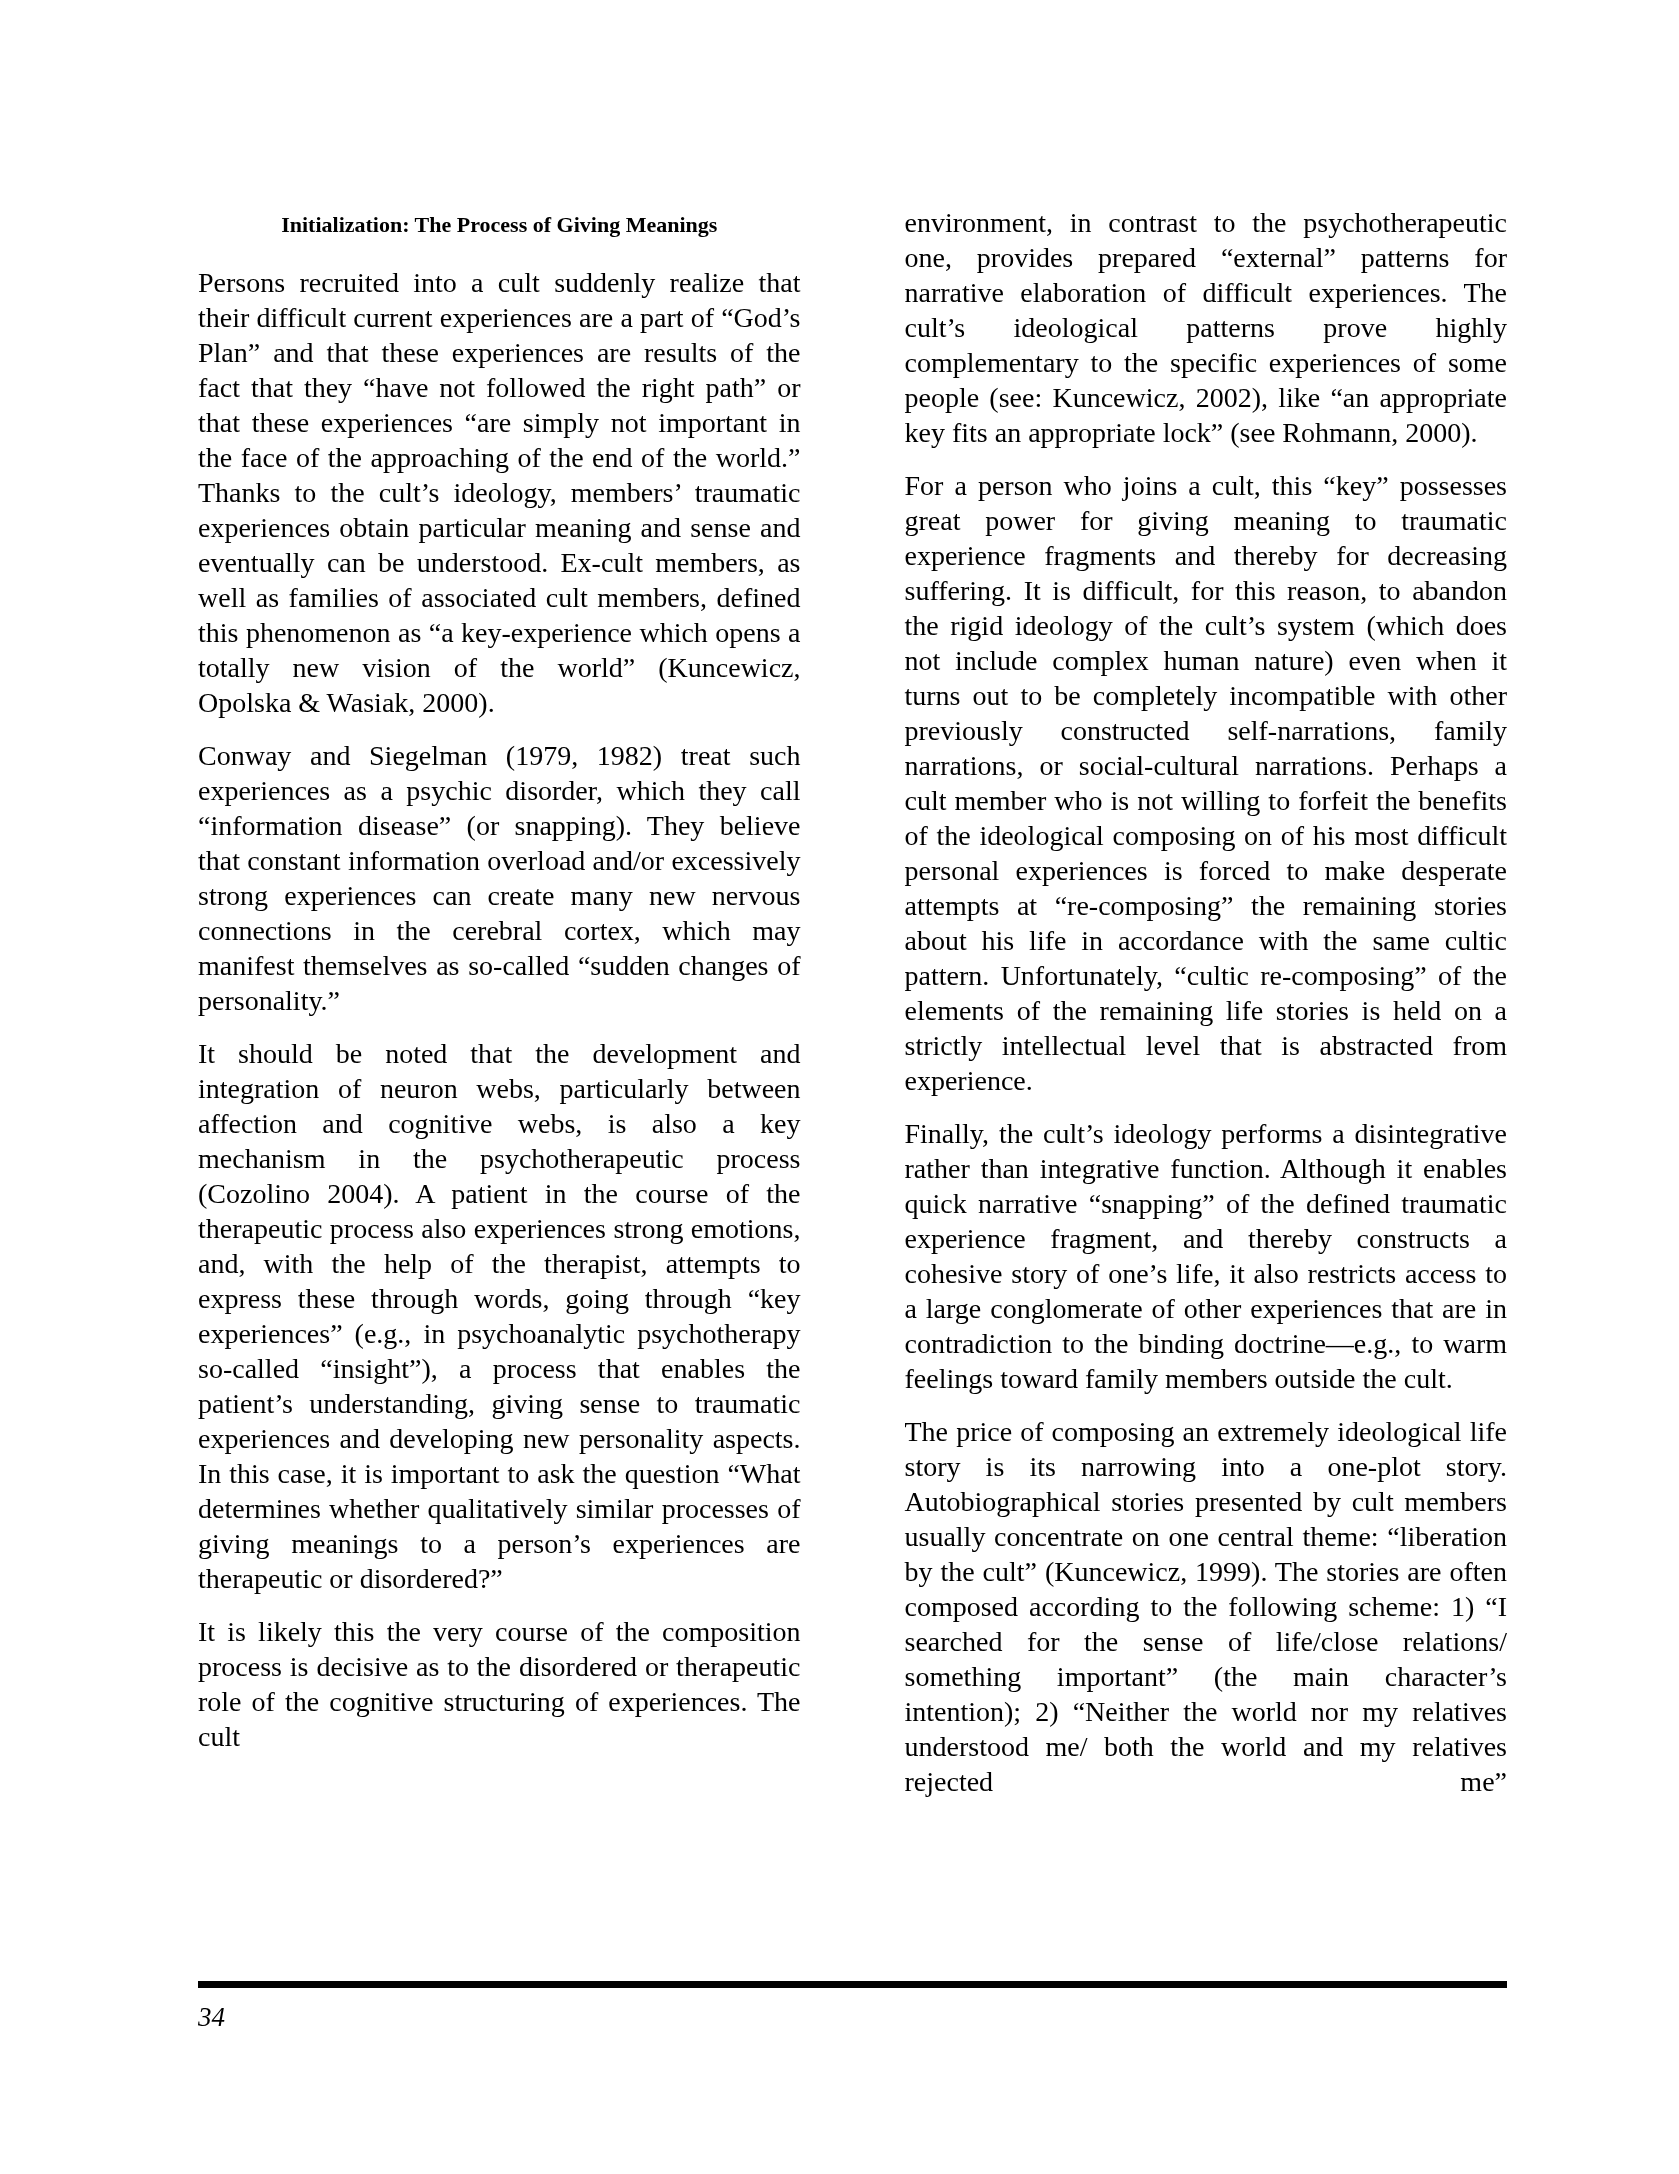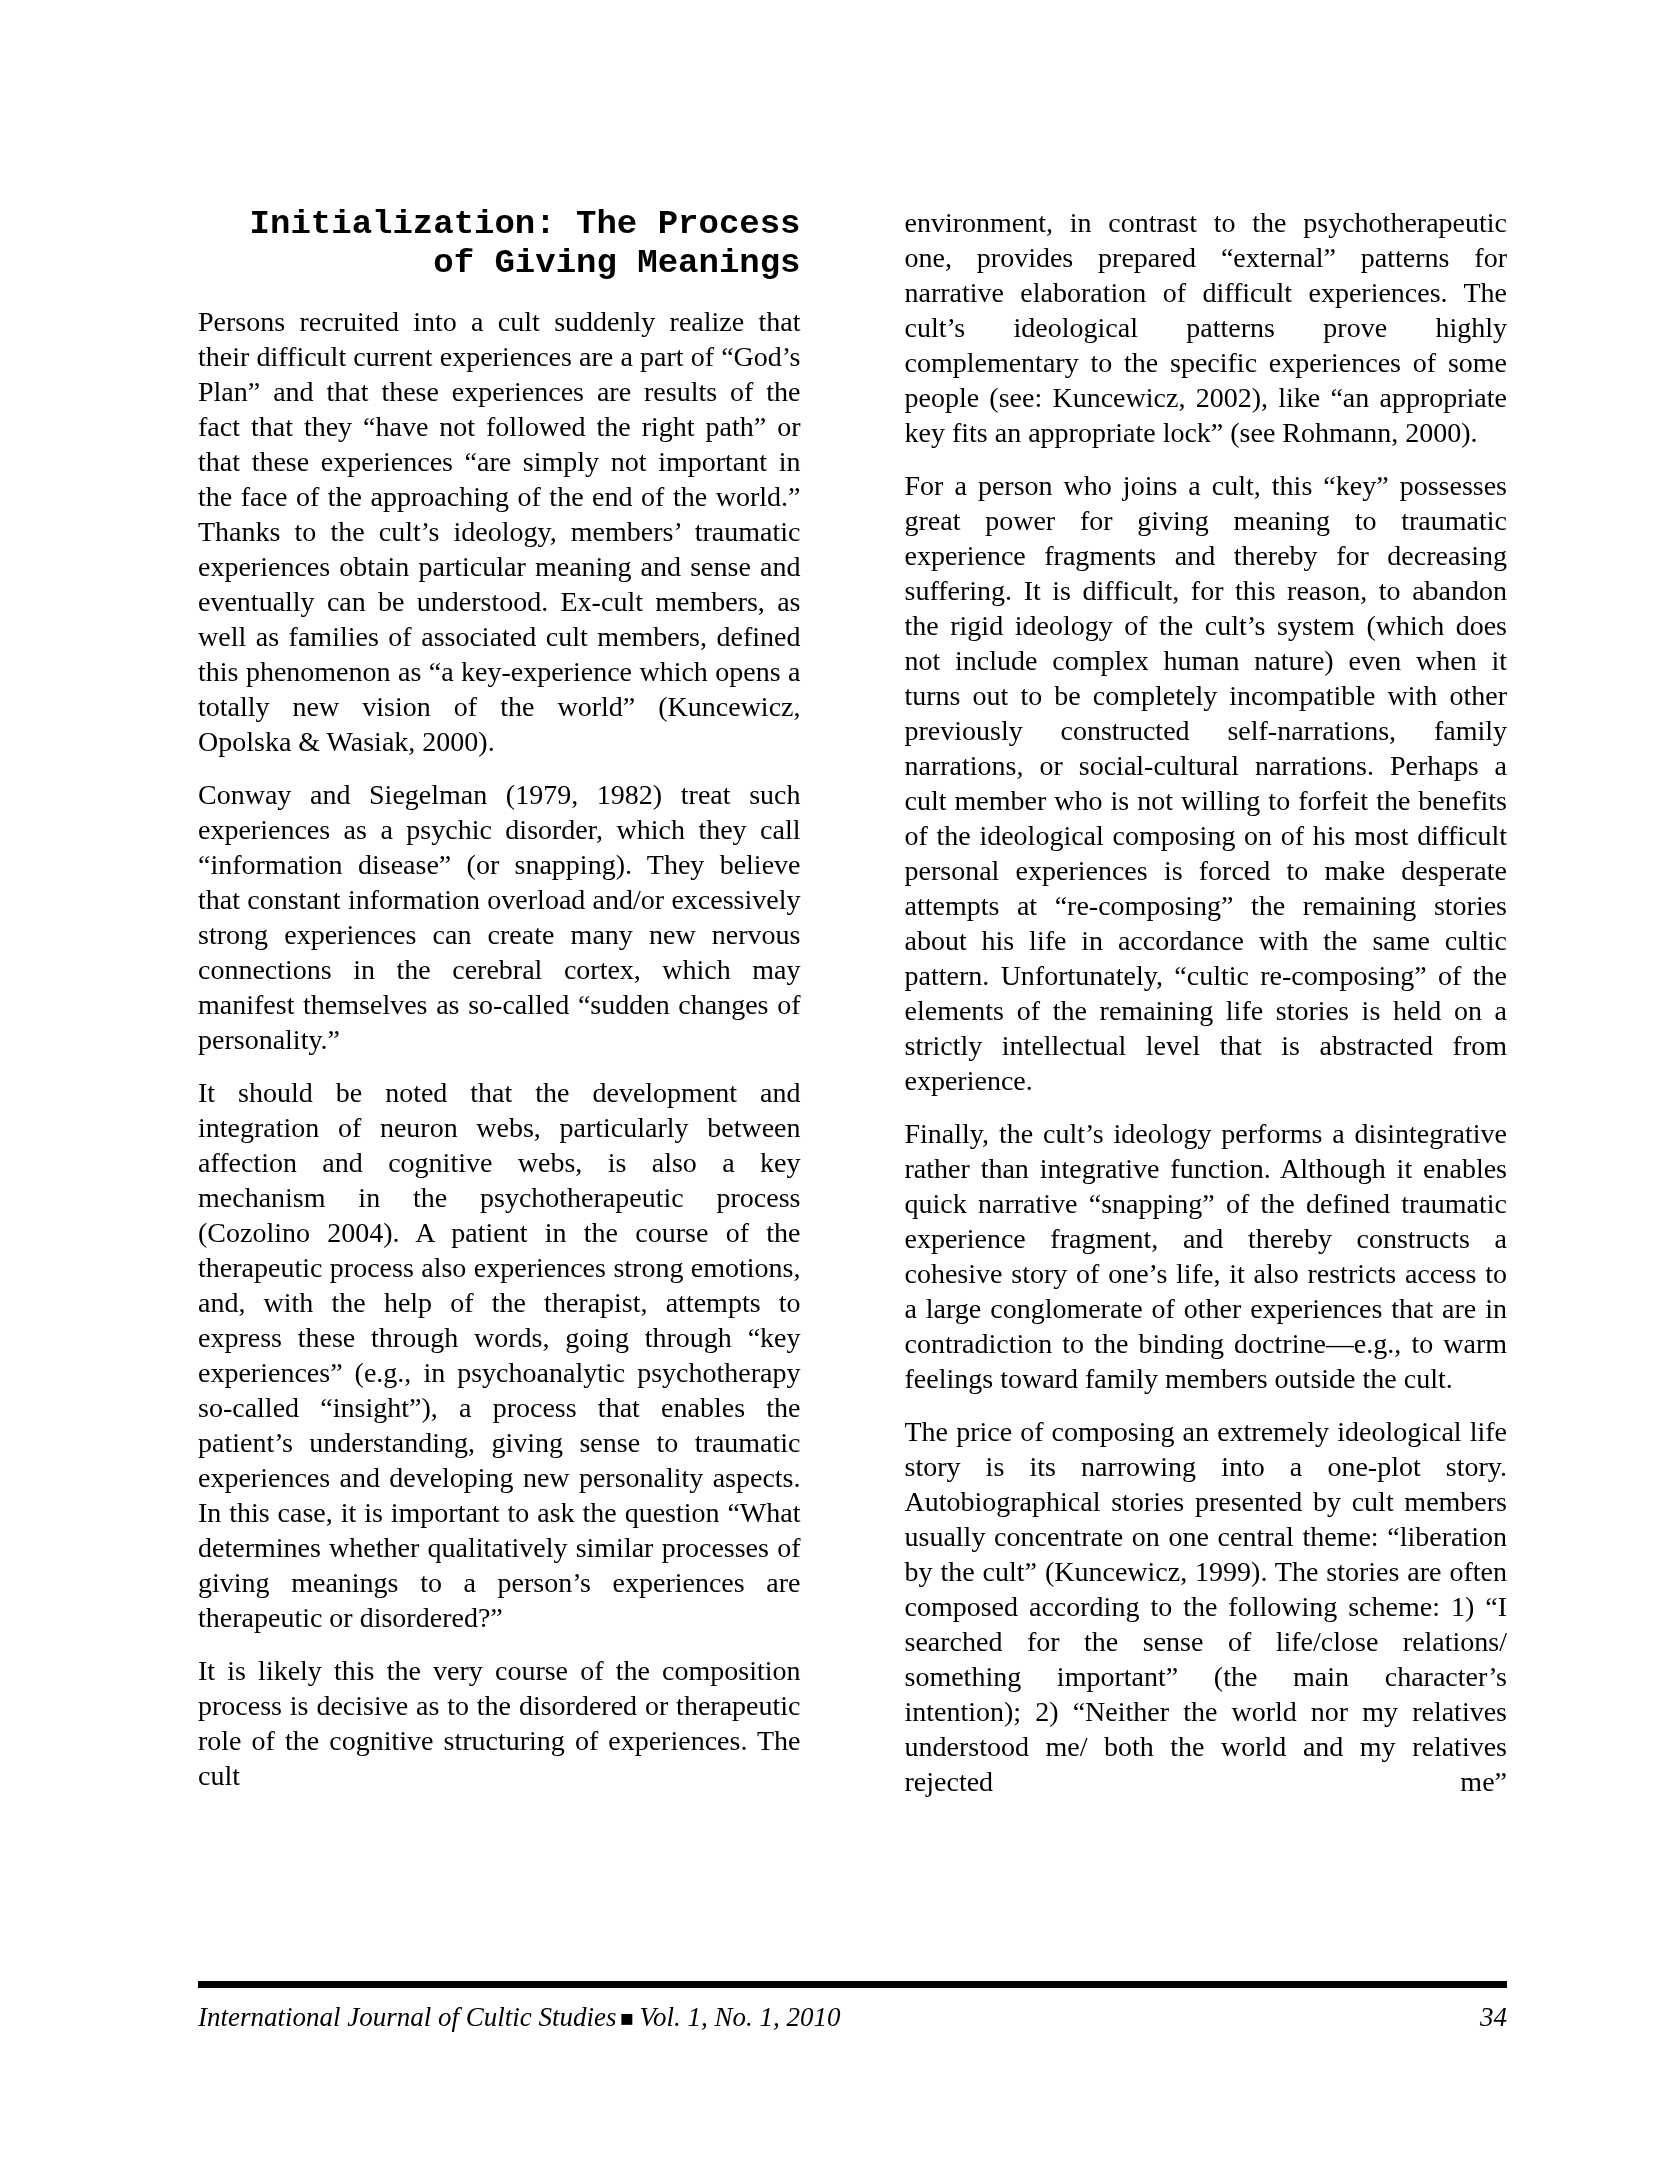--- a/index.html
+++ b/index.html
@@ -33,25 +33,25 @@
   .col p {
     margin: 0 0 18px 0;
   }
   .col p:last-child {
     margin-bottom: 0;
   }
   .col p.continues {
     text-align-last: justify;
   }
   h2 {
-    font-family: Liberation Mono, monospace;
-    font-size: 34px;
+    font-family: Liberation Serif, serif;
+    font-size: 22px;
     line-height: 39px;
     font-weight: bold;
-    text-align: right;
+    text-align: center;
     margin: 0 0 21px 0;
   }
   h2.mid {
     margin: 15px 0 20px 0;
   }
   .footer-rule {
     position: absolute;
     left: 198px;
     top: 1981px;
     width: 1309px;
@@ -101,20 +101,17 @@
       <p>For a person who joins a cult, this “key” possesses great power for giving meaning to traumatic experience fragments and thereby for decreasing suffering. It is difficult, for this reason, to abandon the rigid ideology of the cult’s system (which does not include complex human nature) even when it turns out to be completely incompatible with other previously constructed self-narrations, family narrations, or social-cultural narrations. Perhaps a cult member who is not willing to forfeit the benefits of the ideological composing on of his most difficult personal experiences is forced to make desperate attempts at “re-composing” the remaining stories about his life in accordance with the same cultic pattern. Unfortunately, “cultic re-composing” of the elements of the remaining life stories is held on a strictly intellectual level that is abstracted from experience.</p>
       <p>Finally, the cult’s ideology performs a disintegrative rather than integrative function. Although it enables quick narrative “snapping” of the defined traumatic experience fragment, and thereby constructs a cohesive story of one’s life, it also restricts access to a large conglomerate of other experiences that are in contradiction to the binding doctrine—e.g., to warm feelings toward family members outside the cult.</p>
       <p class="continues">The price of composing an extremely ideological life story is its narrowing into a one-plot story. Autobiographical stories presented by cult members usually concentrate on one central theme: “liberation by the cult” (Kuncewicz, 1999). The stories are often composed according to the following scheme: 1) “I searched for the sense of life/close relations/ something important” (the main character’s intention); 2) “Neither the world nor my relatives understood me/ both the world and my relatives rejected me”</p>
     </div>
 
   </div>
 
   <div class="footer-rule"></div>
 
   <div class="page-footer">
-    <span class="footer-left">
-      <span>International Journal of Cultic Studies</span><span class="sep">■</span><span>Vol. 1, No. 1, 2010</span>
-    </span>
     <span class="page-number">34</span>
   </div>
 
 </div>
 
 
 </body></html>

